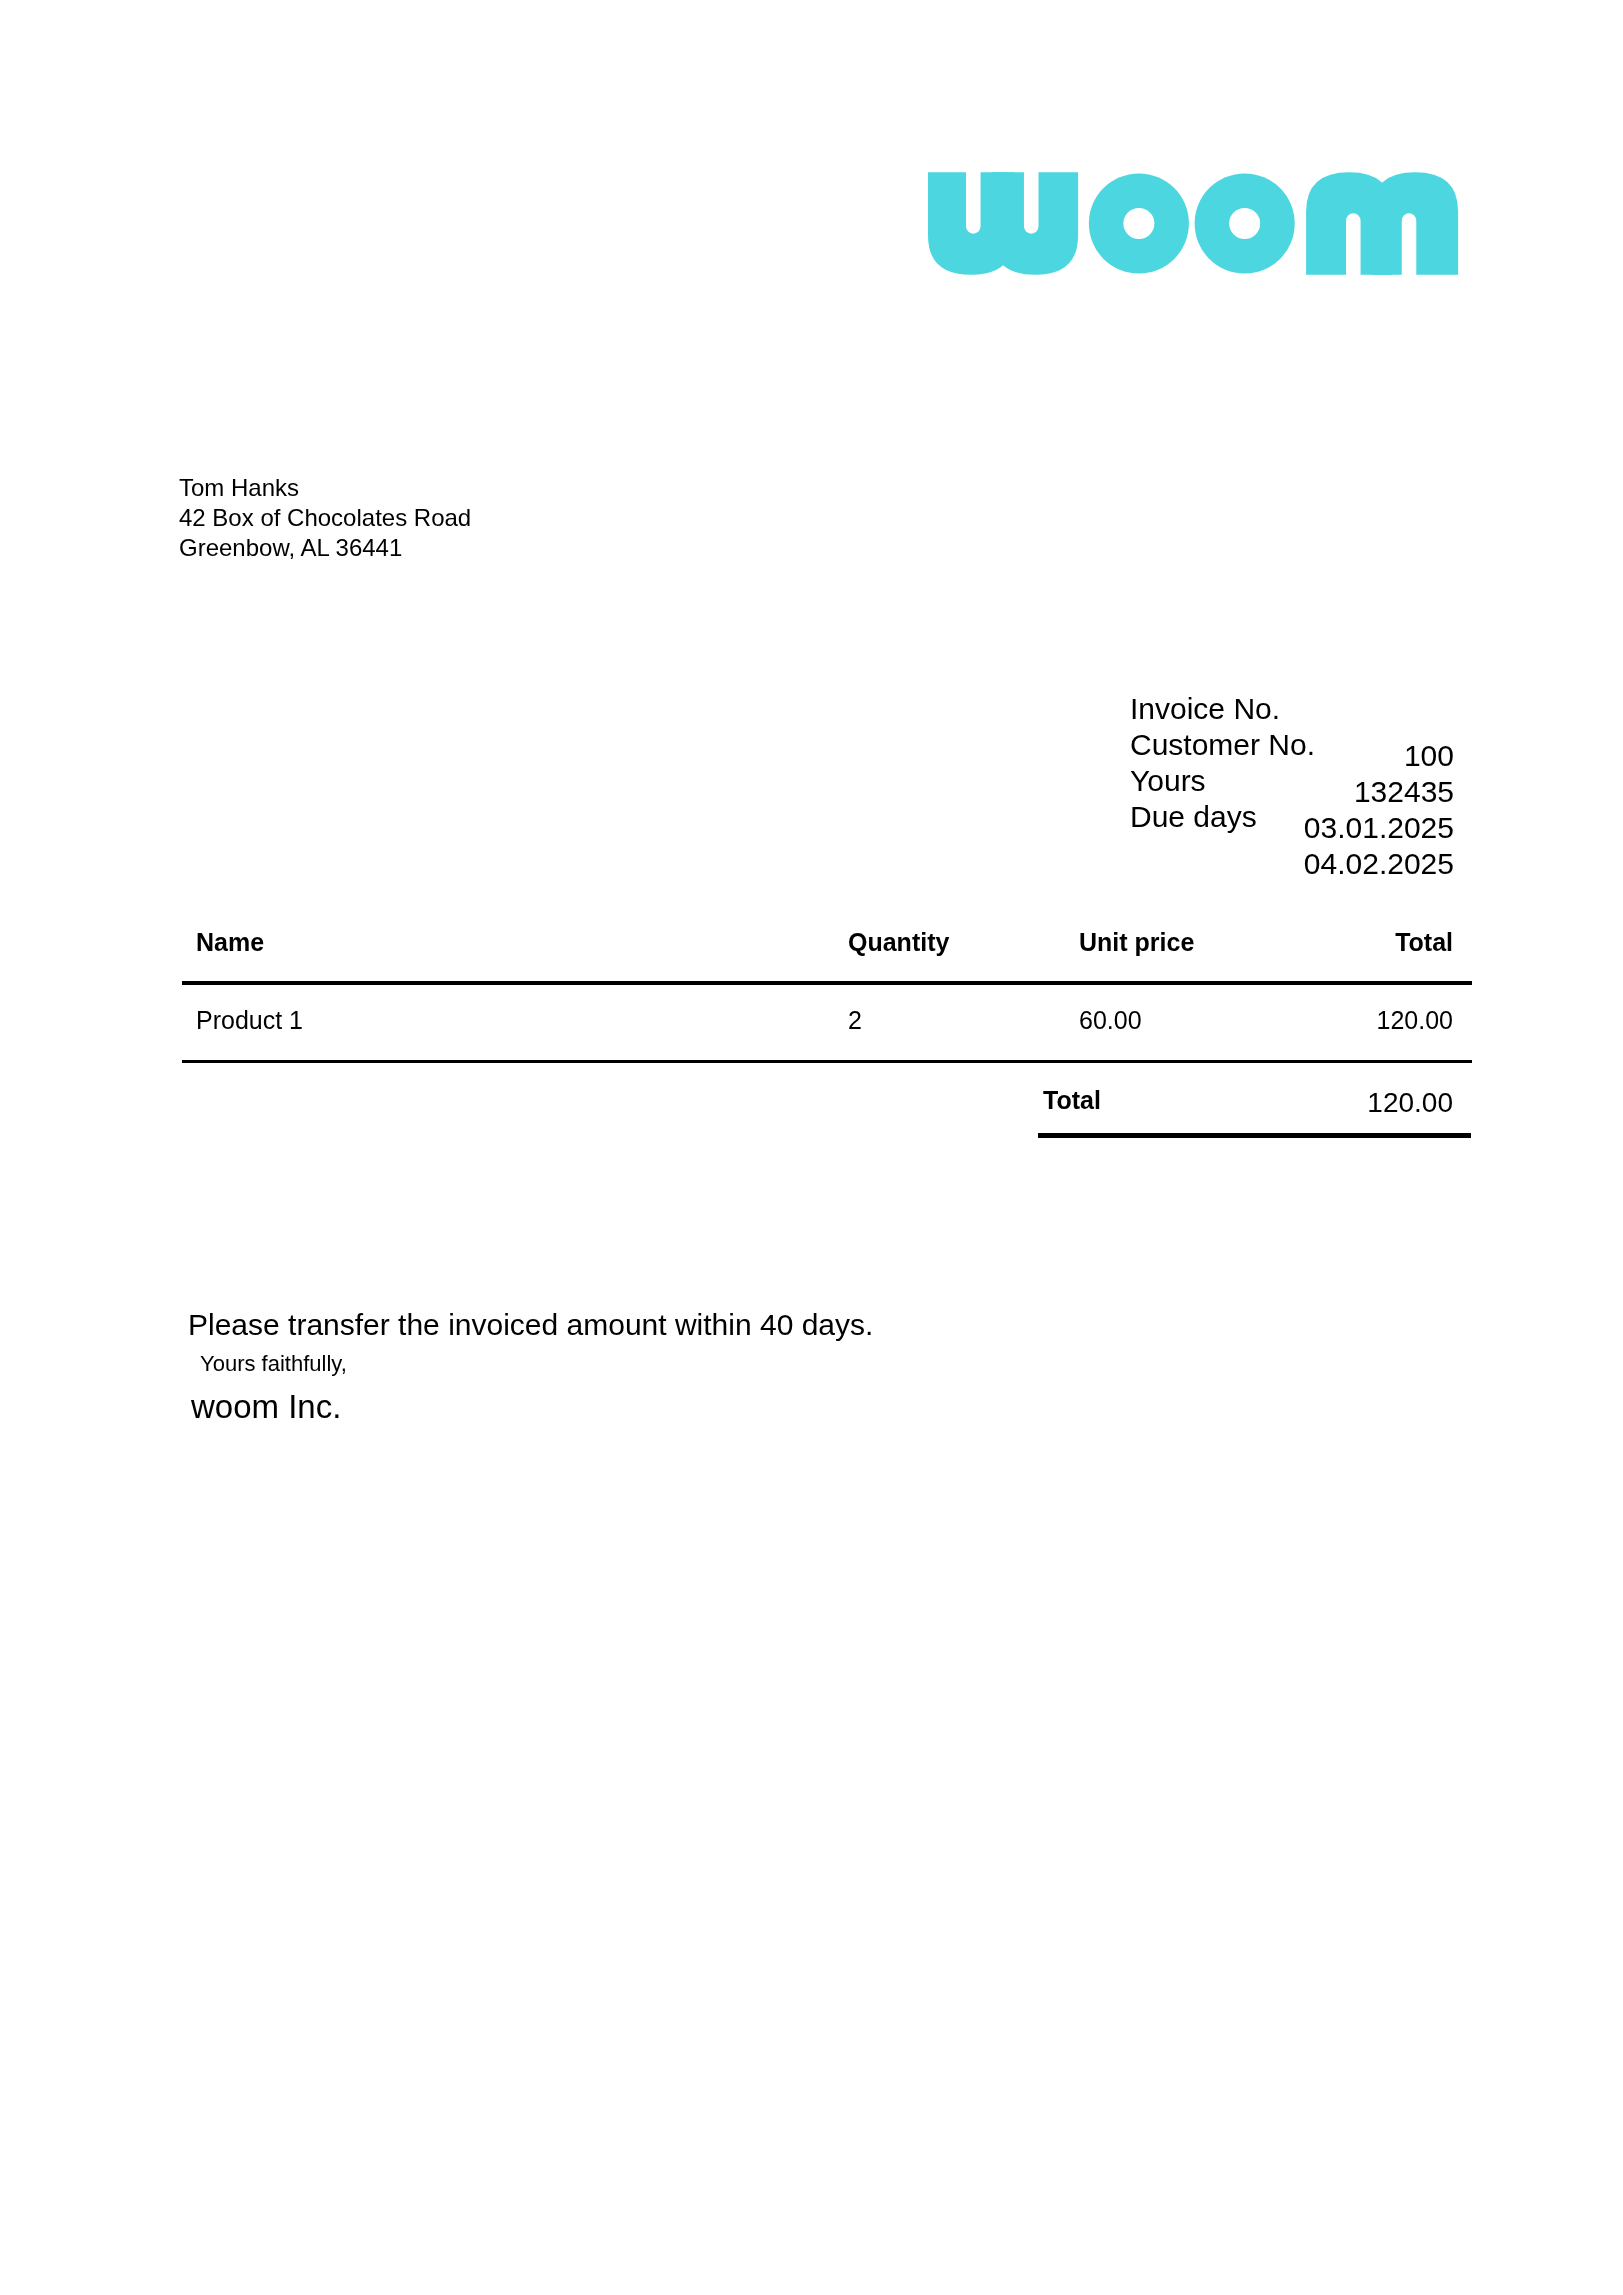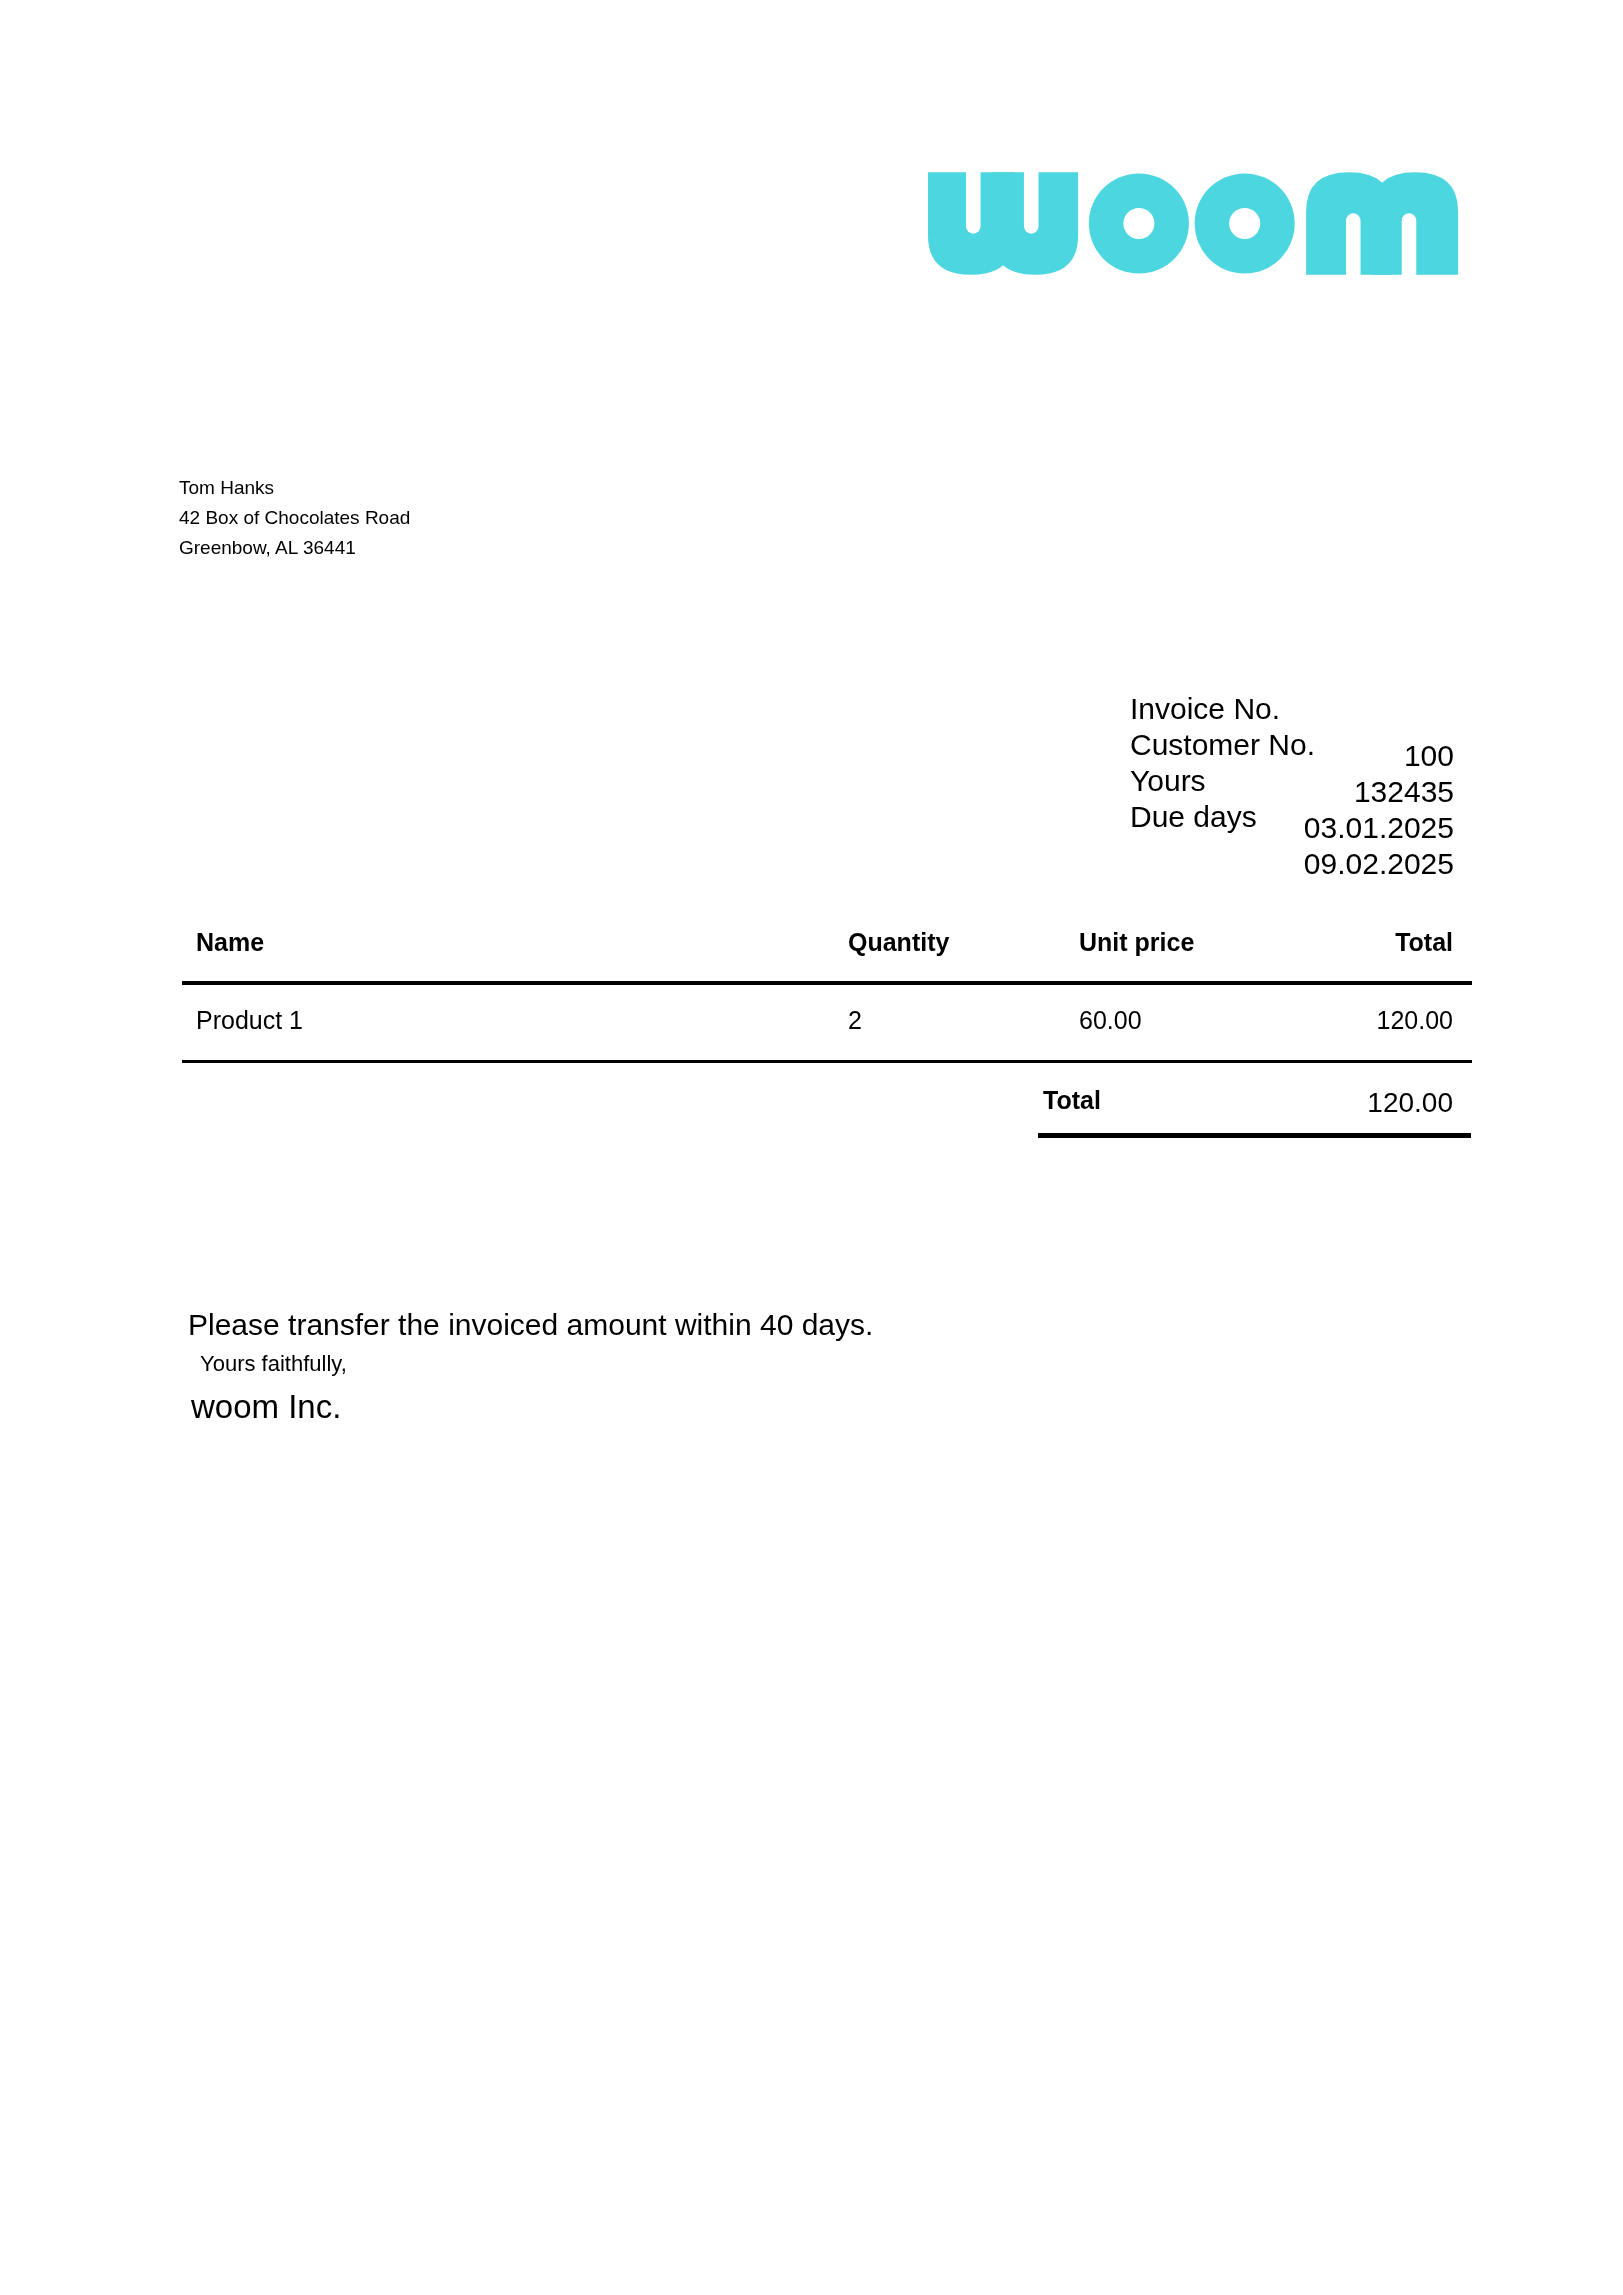--- a/index.html
+++ b/index.html
@@ -19,21 +19,21 @@
   .logo { left: 928px; top: 172px; width: 532px; height: 103px; }
   .logo svg { display: block; width: 100%; height: 100%; }
   .sr-only {
     position: absolute; width: 0.6px; height: 0.6px; overflow: hidden;
     clip: rect(0 0 0 0); white-space: nowrap;
   }
 
   
   .recipient {
     left: 179px; top: 473px;
-    font-size: 19px; line-height: 30px;
+    font-size: 24px; line-height: 30px;
     white-space: nowrap;
   }
 
   
   .meta-labels {
     left: 1130px; top: 691px;
     font-size: 30px; line-height: 36px;
     white-space: nowrap;
   }
   .meta-values {
@@ -108,21 +108,21 @@
   <div class="abs meta-labels">
     <div>Invoice No.</div>
     <div>Customer No.</div>
     <div>Yours</div>
     <div>Due days</div>
   </div>
   <div class="abs meta-values">
     <div>100</div>
     <div>132435</div>
     <div>03.01.2025</div>
-    <div>09.02.2025</div>
+    <div>04.02.2025</div>
   </div>
 
   <div>
     <div class="cell bold th col-name">Name</div>
     <div class="cell bold th col-qty">Quantity</div>
     <div class="cell bold th col-unit">Unit price</div>
     <div class="cell bold th col-total">Total</div>
 
     <div class="rule rule-header"></div>
 

